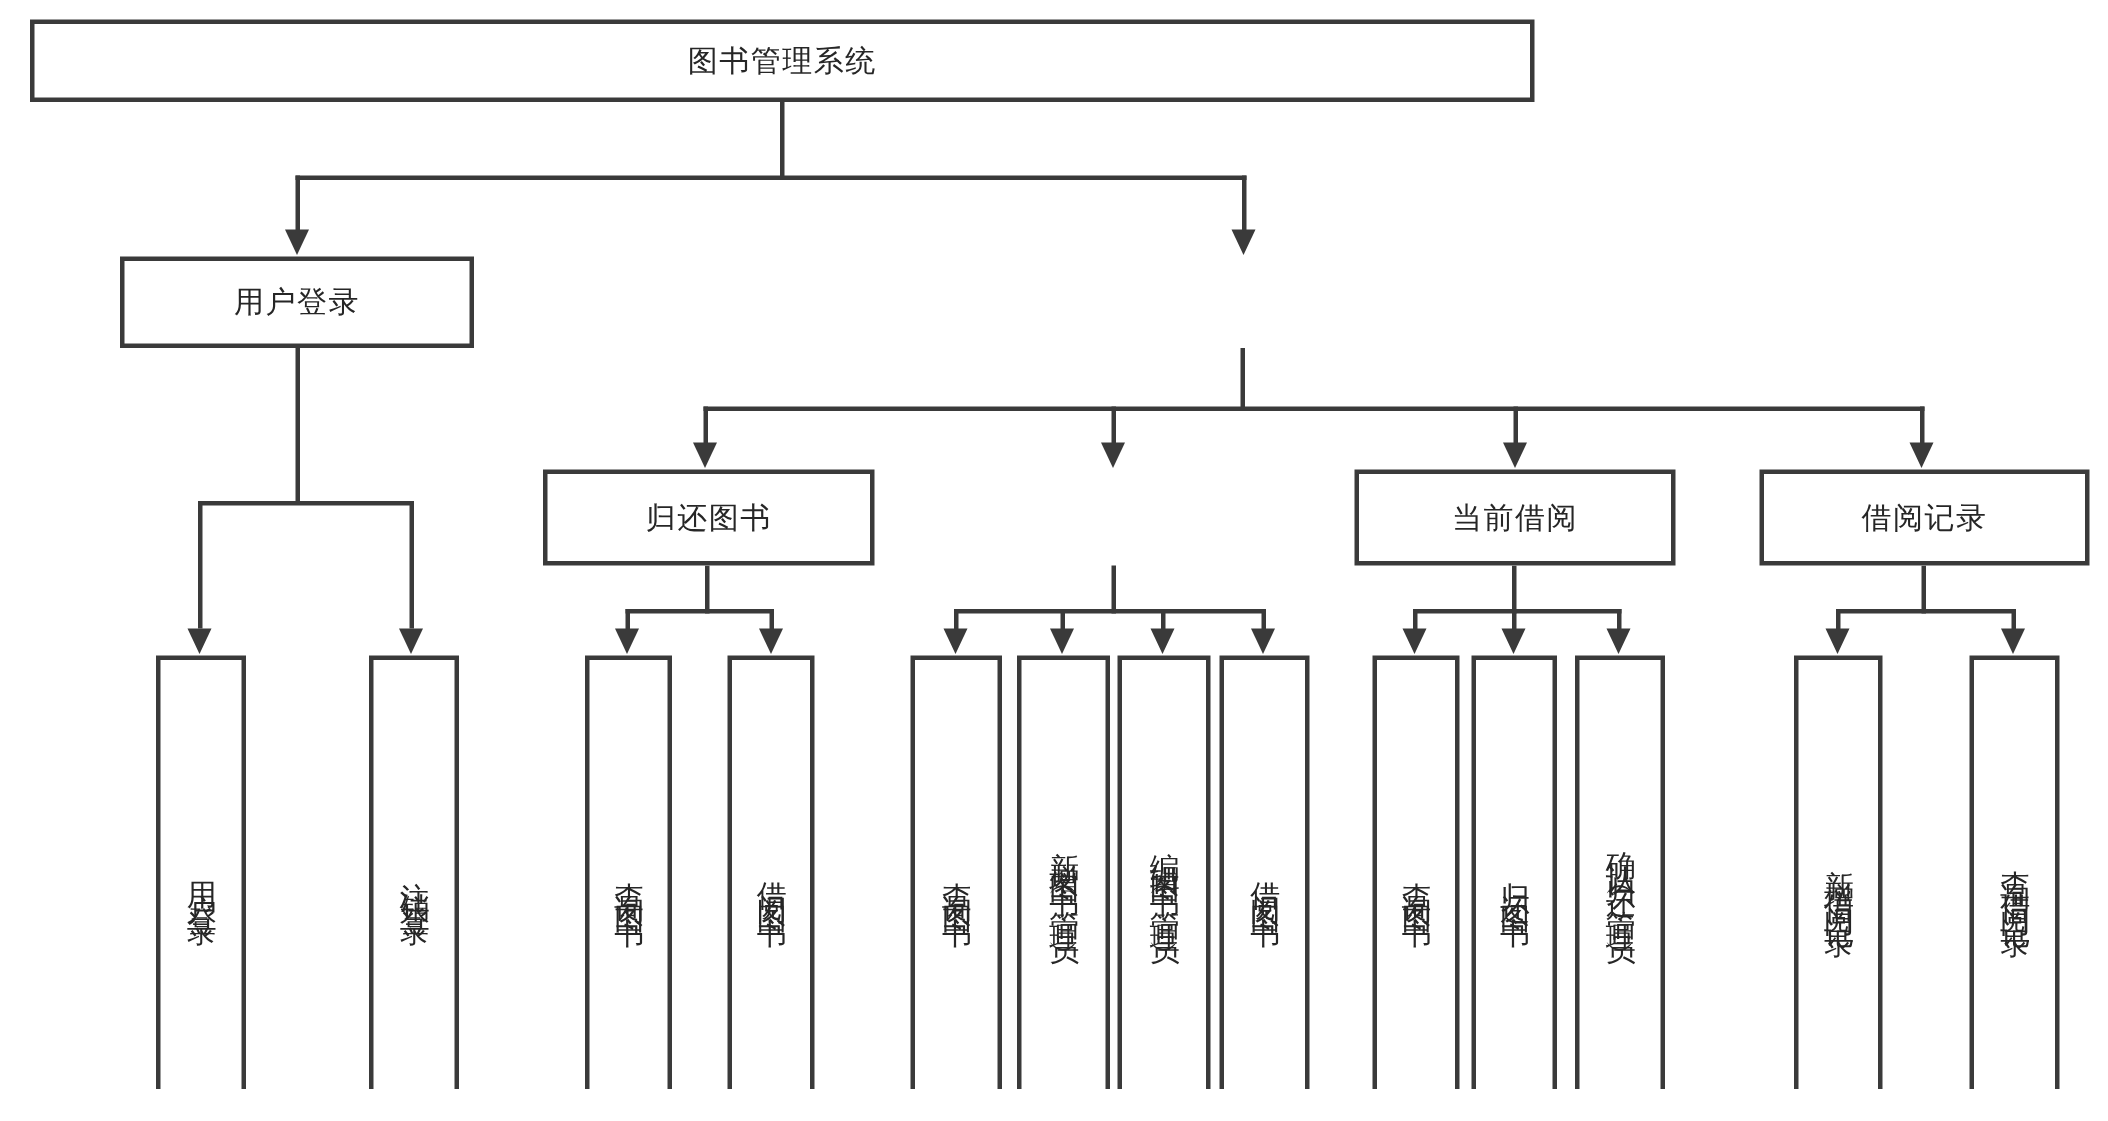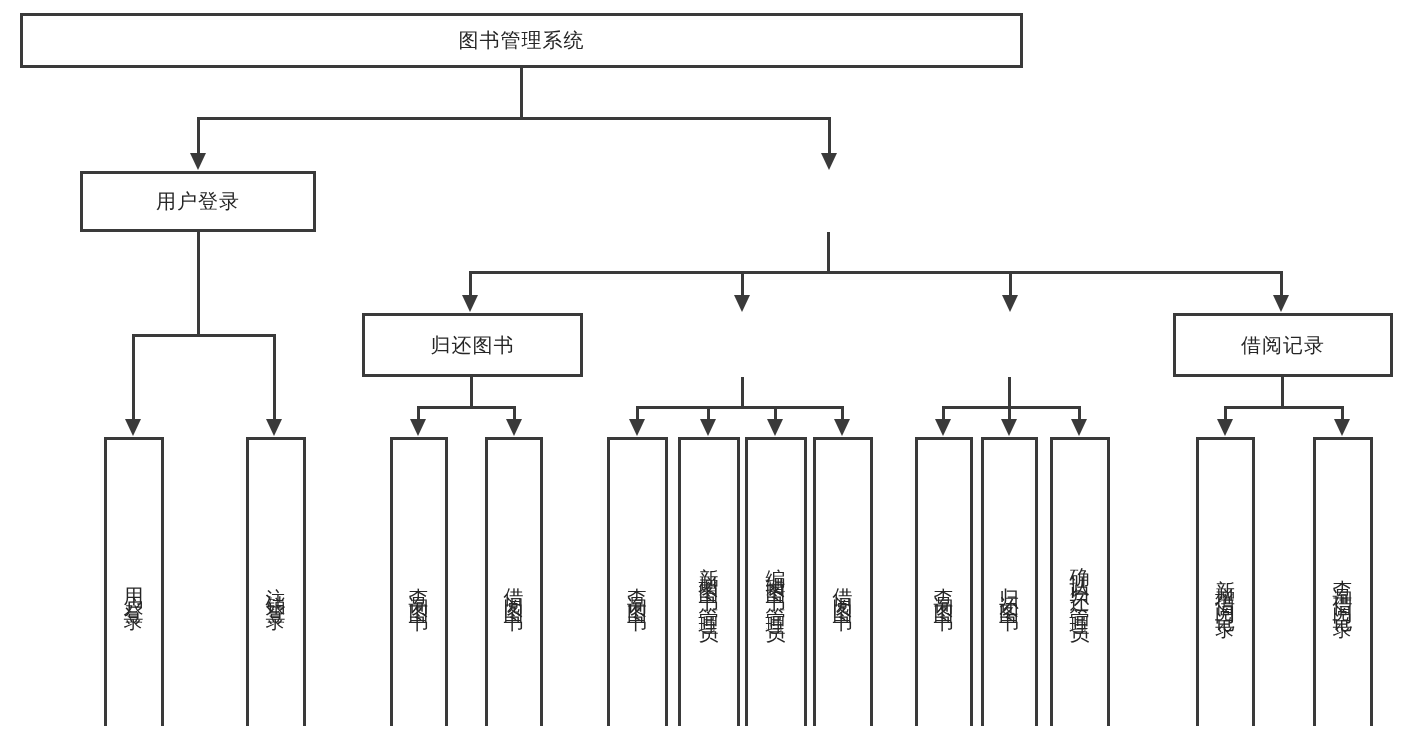--- a/index.html
+++ b/index.html
@@ -62,20 +62,23 @@
   <div class="box" id="n-root">
     <span>图书管理系统</span>
   </div>
 
   <div class="box" id="n-ul">
     <span>用户登录</span>
   </div>
 
   <div class="box" id="n-nbr">
     <span>归还图书</span>
+  </div>
+  <div class="box" id="n-cb">
+    <span>当前借阅</span>
   </div>
   <div class="box" id="n-br">
     <span>借阅记录</span>
   </div>
 
   <div class="box leaf" id="lf-ul-login">
     <span class="vtext">用户登录</span>
   </div>
   <div class="box leaf" id="lf-ul-logout">
     <span class="vtext">注销登录</span>

